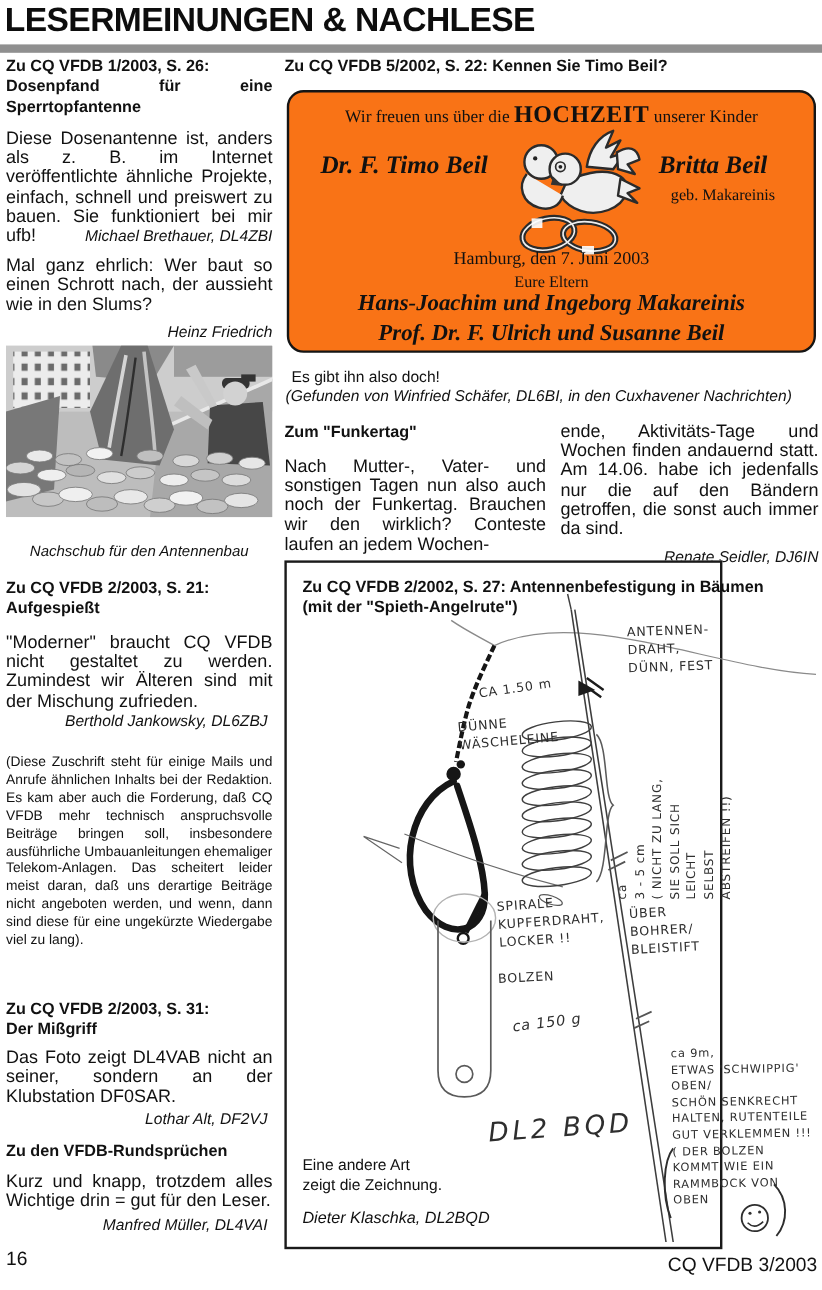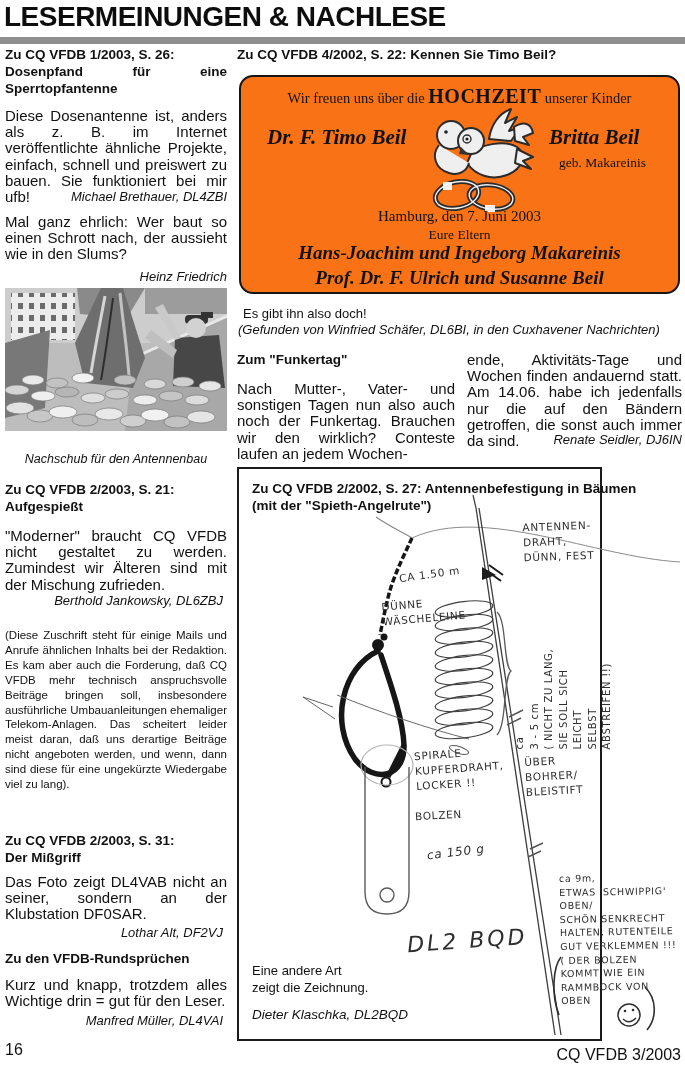--- a/index.html
+++ b/index.html
@@ -101,21 +101,21 @@
   <div class="abs sig" style="left:5px;top:593px;width:218px;">Berthold Jankowsky, DL6ZBJ</div>
   <div class="abs note" style="left:5px;top:628px;width:222px;">(Diese Zuschrift steht für einige Mails und Anrufe ähnlichen Inhalts bei der Redaktion. Es kam aber auch die Forderung, daß CQ VFDB mehr technisch anspruchsvolle Beiträge bringen soll, insbesondere ausführliche Umbauanleitungen ehemaliger Telekom-Anlagen. Das scheitert leider meist daran, daß uns derartige Beiträge nicht angeboten werden, und wenn, dann sind diese für eine ungekürzte Wiedergabe viel zu lang).</div>
   <div class="abs bh" style="left:5px;top:832px;width:222px;">Zu CQ VFDB 2/2003, S. 31:</div>
   <div class="abs bh" style="left:5px;top:849px;width:222px;">Der Mißgriff</div>
   <div class="abs body" style="left:5px;top:874px;width:222px;">Das Foto zeigt DL4VAB nicht an seiner, sondern an der Klubstation DF0SAR.</div>
   <div class="abs sig" style="left:5px;top:925px;width:218px;">Lothar Alt, DF2VJ</div>
   <div class="abs bh" style="left:5px;top:950px;width:222px;">Zu den VFDB-Rundsprüchen</div>
   <div class="abs body" style="left:5px;top:977px;width:222px;">Kurz und knapp, trotzdem alles Wichtige drin = gut für den Leser.</div>
   <div class="abs sig" style="left:5px;top:1013px;width:218px;">Manfred Müller, DL4VAI</div>
 
-  <div class="abs bh" style="left:237px;top:46px;width:445px;">Zu CQ VFDB 4/2002, S. 22: Kennen Sie Timo Beil?</div>
+  <div class="abs bh" style="left:237px;top:46px;width:445px;">Zu CQ VFDB 5/2002, S. 22: Kennen Sie Timo Beil?</div>
 
   <div class="abs annc serif" style="left:239px;top:75px;width:441px;height:219px;">
     <div class="abs center" style="top:8px;font-size:14.5px;">
       <span>Wir freuen uns über die </span><span style="font-size:20px;font-weight:bold;letter-spacing:0.5px;">HOCHZEIT</span><span> unserer Kinder</span>
     </div>
     <div class="abs names" style="left:26px;top:48px;">Dr. F. Timo Beil</div>
     <div class="abs" style="left:178px;top:20px;">
       <svg width="115" height="122" viewBox="0 0 115 122">
         <g stroke="#2b2b2b" stroke-width="2" fill="#efefef" stroke-linejoin="round">
           <path d="M70,42 C72,28 80,16 92,12 L86,26 L98,20 L90,34 L102,30 L92,44 Z"></path>
@@ -145,21 +145,21 @@
     <div class="abs center parents" style="top:165px;">Hans-Joachim und Ingeborg Makareinis</div>
     <div class="abs center parents" style="top:190px;">Prof. Dr. F. Ulrich und Susanne Beil</div>
   </div>
 
   <div class="abs" style="left:243px;top:306px;font-size:13px;">Es gibt ihn also doch!</div>
   <div class="abs" style="left:238px;top:322px;width:445px;font-size:13px;font-style:italic;">(Gefunden von Winfried Schäfer, DL6BI, in den Cuxhavener Nachrichten)</div>
 
   <div class="abs bh" style="left:237px;top:351px;">Zum "Funkertag"</div>
   <div class="abs body" style="left:237px;top:381px;width:218px;">Nach Mutter-, Vater- und sonstigen Tagen nun also auch noch der Funkertag. Brauchen wir den wirklich? Conteste laufen an jedem Wochen-</div>
   <div class="abs body" style="left:467px;top:352px;width:215px;">ende, Aktivitäts-Tage und Wochen finden andauernd statt. Am 14.06. habe ich jedenfalls nur die auf den Bändern getroffen, die sonst auch immer da sind.</div>
-  <div class="abs sig" style="left:467px;top:432px;width:215px;">Renate Seidler, DJ6IN</div>
+  <div class="abs sig" style="left:467px;top:456px;width:215px;">Renate Seidler, DJ6IN</div>
 
   <div class="abs dgbox" style="left:237px;top:467px;width:365px;height:574px;">
     <div class="abs bh" style="left:13px;top:11px;width:420px;">Zu CQ VFDB 2/2002, S. 27: Antennenbefestigung  in Bäumen</div>
     <div class="abs bh" style="left:13px;top:28px;width:420px;">(mit der "Spieth-Angelrute")</div>
 
     <svg class="abs" style="left:0;top:0;" width="441" height="570" viewBox="0 0 441 570">
       <path d="M137,48 C150,57 163,63 173,69" stroke="#8a8a8a" stroke-width="1.2" fill="none"></path>
       <path d="M173,69 C245,36 355,88 441,93" stroke="#8a8a8a" stroke-width="1" fill="none"></path>
       <path d="M234,26 L237,39" stroke="#3d3d3d" stroke-width="1.2" fill="none"></path>
       <path d="M237,39 L316,566" stroke="#3d3d3d" stroke-width="1.3" fill="none"></path>

